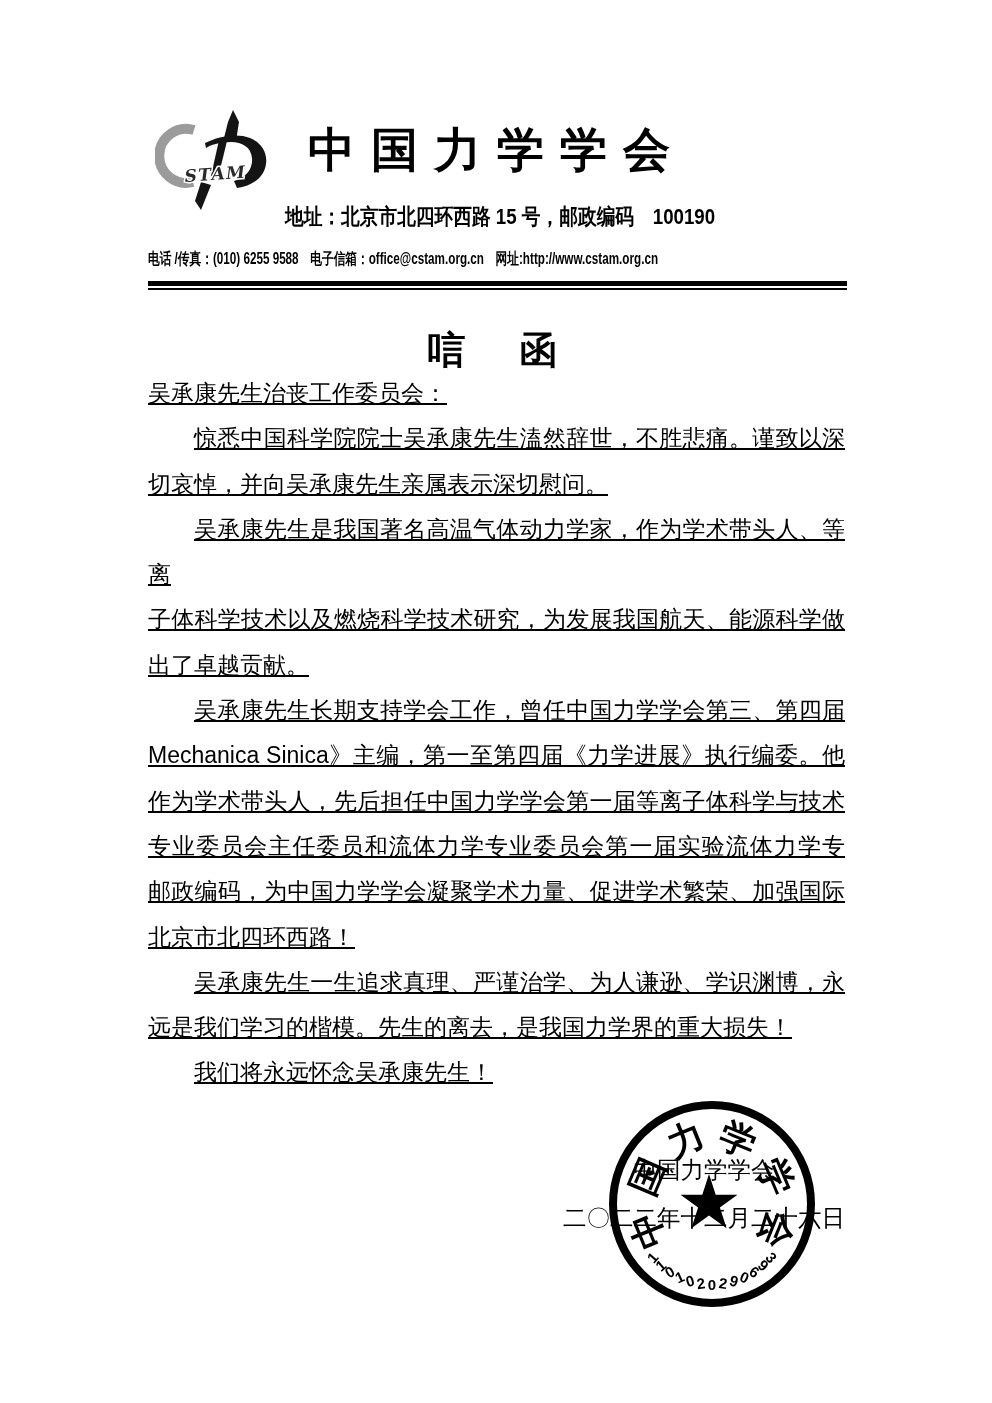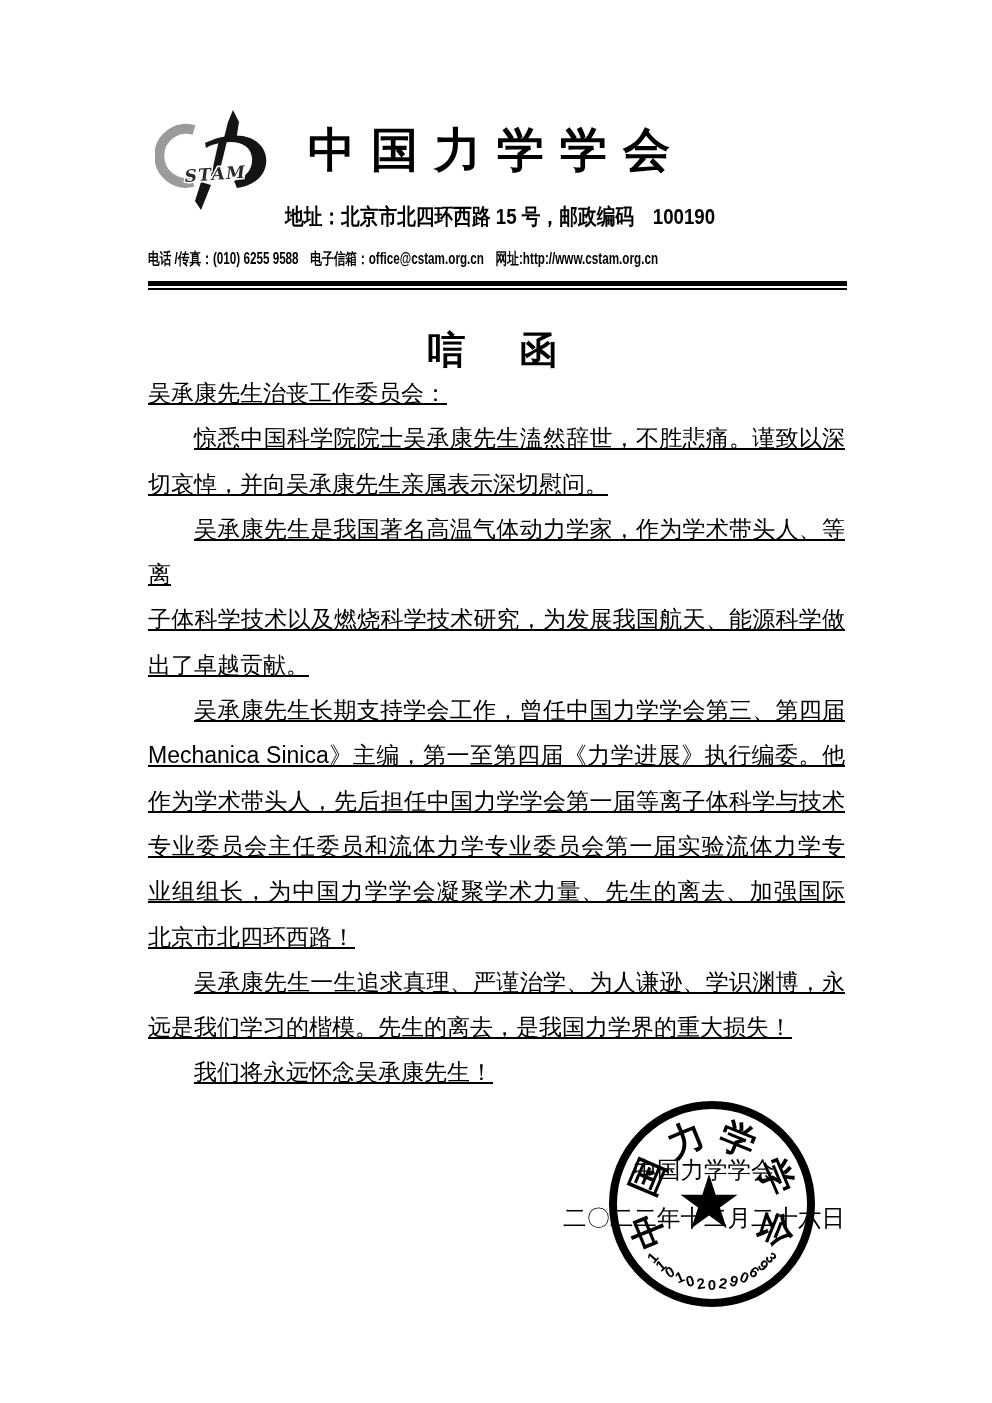--- a/index.html
+++ b/index.html
@@ -185,21 +185,21 @@
 
   <div class="line indent fill">惊悉中国科学院院士吴承康先生溘然辞世，不胜悲痛。谨致以深</div>
       <div class="line">切哀悼，并向吴承康先生亲属表示深切慰问。</div>
       <div class="line indent fill">吴承康先生是我国著名高温气体动力学家，作为学术带头人、等离</div>
       <div class="line fill">子体科学技术以及燃烧科学技术研究，为发展我国航天、能源科学做</div>
       <div class="line">出了卓越贡献。</div>
       <div class="line indent fill">吴承康先生长期支持学会工作，曾任中国力学学会第三、第四届</div>
       <div class="line fill">Mechanica Sinica》主编，第一至第四届《力学进展》执行编委。他</div>
       <div class="line fill">作为学术带头人，先后担任中国力学学会第一届等离子体科学与技术</div>
       <div class="line fill">专业委员会主任委员和流体力学专业委员会第一届实验流体力学专</div>
-      <div class="line fill">业组组长，为中国力学学会凝聚学术力量、先生的离去、加强国际</div>
+      <div class="line fill">邮政编码，为中国力学学会凝聚学术力量、促进学术繁荣、加强国际</div>
       <div class="line">北京市北四环西路！</div>
       <div class="line indent fill">吴承康先生一生追求真理、严谨治学、为人谦逊、学识渊博，永</div>
       <div class="line">远是我们学习的楷模。先生的离去，是我国力学界的重大损失！</div>
       <div class="line indent">我们将永远怀念吴承康先生！</div>
     </div>
 
   <div class="signoff">
     <div class="sig-name">中国力学学会</div>
     <div class="sig-date">二〇二二年十二月二十六日</div>
   </div>

